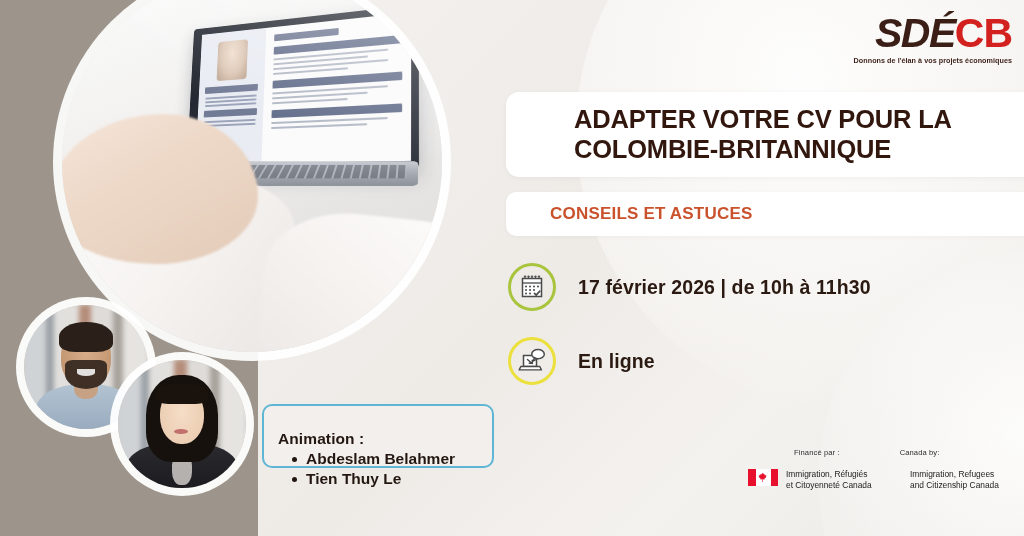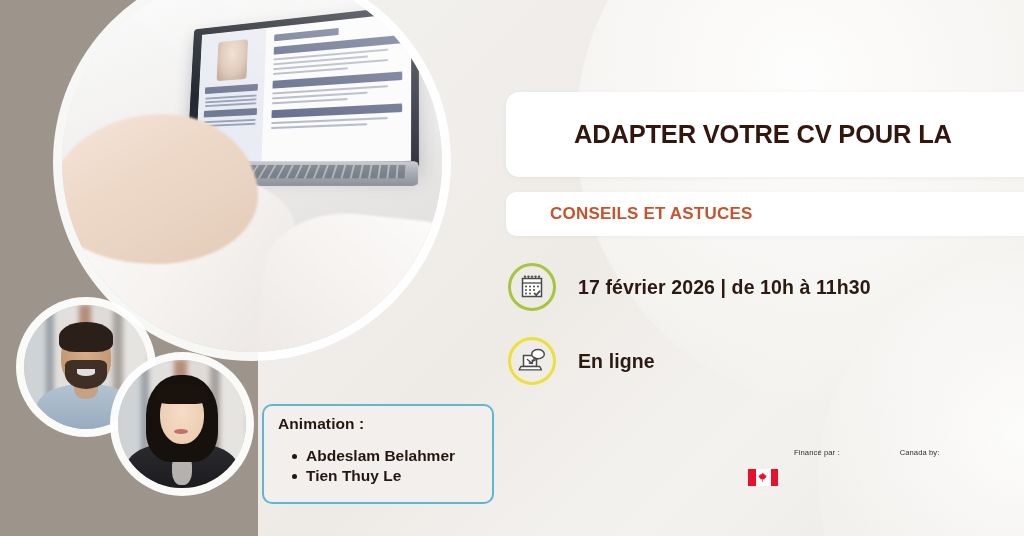--- a/index.html
+++ b/index.html
@@ -219,31 +219,31 @@
     background: radial-gradient(ellipse at 50% 42%, #f6ddc6 0%, #eccfb4 70%, #d8b698 100%);
     border-radius: 46% 46% 48% 48%;
   }
   .w-fringe { position: absolute; left: 30%; top: 18%; width: 40%; height: 16%; background: #1a120c; border-radius: 50% 50% 24% 24%; }
   .w-lips { position: absolute; left: 44%; top: 54%; width: 11%; height: 4%; background: #c2706b; border-radius: 50%; }
 
   
   .anim-box {
     position: absolute;
     left: 262px; top: 404px;
-    width: 232px; height: 100px;
+    width: 232px; height: 64px;
     background: #f2efec;
     border: 2px solid #5fb6d4;
     border-radius: 10px;
-    padding: 9px 12px 8px 14px;
+    padding: 24px 12px 8px 14px;
   }
   .anim-title {
     font-size: 15.5px; font-weight: 700; color: #241711;
     letter-spacing: .1px; line-height: 1.1;
   }
-  .anim-list { list-style: none; margin: 14px 0 0 14px; }
+  .anim-list { list-style: none; margin: 2px 0 0 14px; }
   .anim-list li {
     position: relative;
     font-size: 15.5px; font-weight: 700; color: #241711;
     line-height: 1.28; padding-left: 14px;
   }
   .anim-list li::before {
     content: "";
     position: absolute; left: 0; top: 8px;
     width: 5px; height: 5px; border-radius: 50%;
     background: #241711;
@@ -412,24 +412,29 @@
   </div>
 
   <div class="anim-box">
     <div class="anim-title">Animation :</div>
     <ul class="anim-list">
       <li>Abdeslam Belahmer</li>
       <li>Tien Thuy Le</li>
     </ul>
   </div>
 
+  <div class="logo">
+    <div class="logo-main"><span class="logo-sde">SDÉ</span><span class="logo-cb">CB</span></div>
+    <div class="logo-tag">Donnons de l'élan à vos projets économiques</div>
+  </div>
 
   <div class="title-panel">
     <div class="title-text">
       <div>ADAPTER VOTRE CV POUR LA</div>
+      <div>COLOMBIE-BRITANNIQUE</div>
     </div>
   </div>
 
   <div class="subtitle-panel">
     <div class="subtitle-text">CONSEILS ET ASTUCES</div>
   </div>
 
   <div class="info-row row-date">
     <div class="icon-ring ring-green">
       <svg width="28" height="28" viewBox="0 0 28 28">
@@ -473,16 +478,26 @@
     <div class="fund-labels">
       <span>Financé par :</span>
       <span>Canada by:</span>
     </div>
     <div class="fund-body">
       <div class="flag">
         <svg class="leaf" viewBox="0 0 24 24">
           <path d="M12 1.6l1.9 3.6 2.2-.6-.5 2.3 3.2-.8-1.1 2.7 1.4.8-4.3 3.7.6 1.9-3.9-.6.2 5.4h-1.4l.2-5.4-3.9.6.6-1.9L3 9.6l1.4-.8L3.3 6.1l3.2.8L6 4.6l2.2.6z" fill="#e8112d"></path>
         </svg>
       </div>
+      <div class="fund-texts">
+        <div class="fund-txt">
+          <div>Immigration, Réfugiés</div>
+          <div>et Citoyenneté Canada</div>
+        </div>
+        <div class="fund-txt">
+          <div>Immigration, Refugees</div>
+          <div>and Citizenship Canada</div>
+        </div>
+      </div>
     </div>
   </div>
 
 </div>
 
 </body></html>

